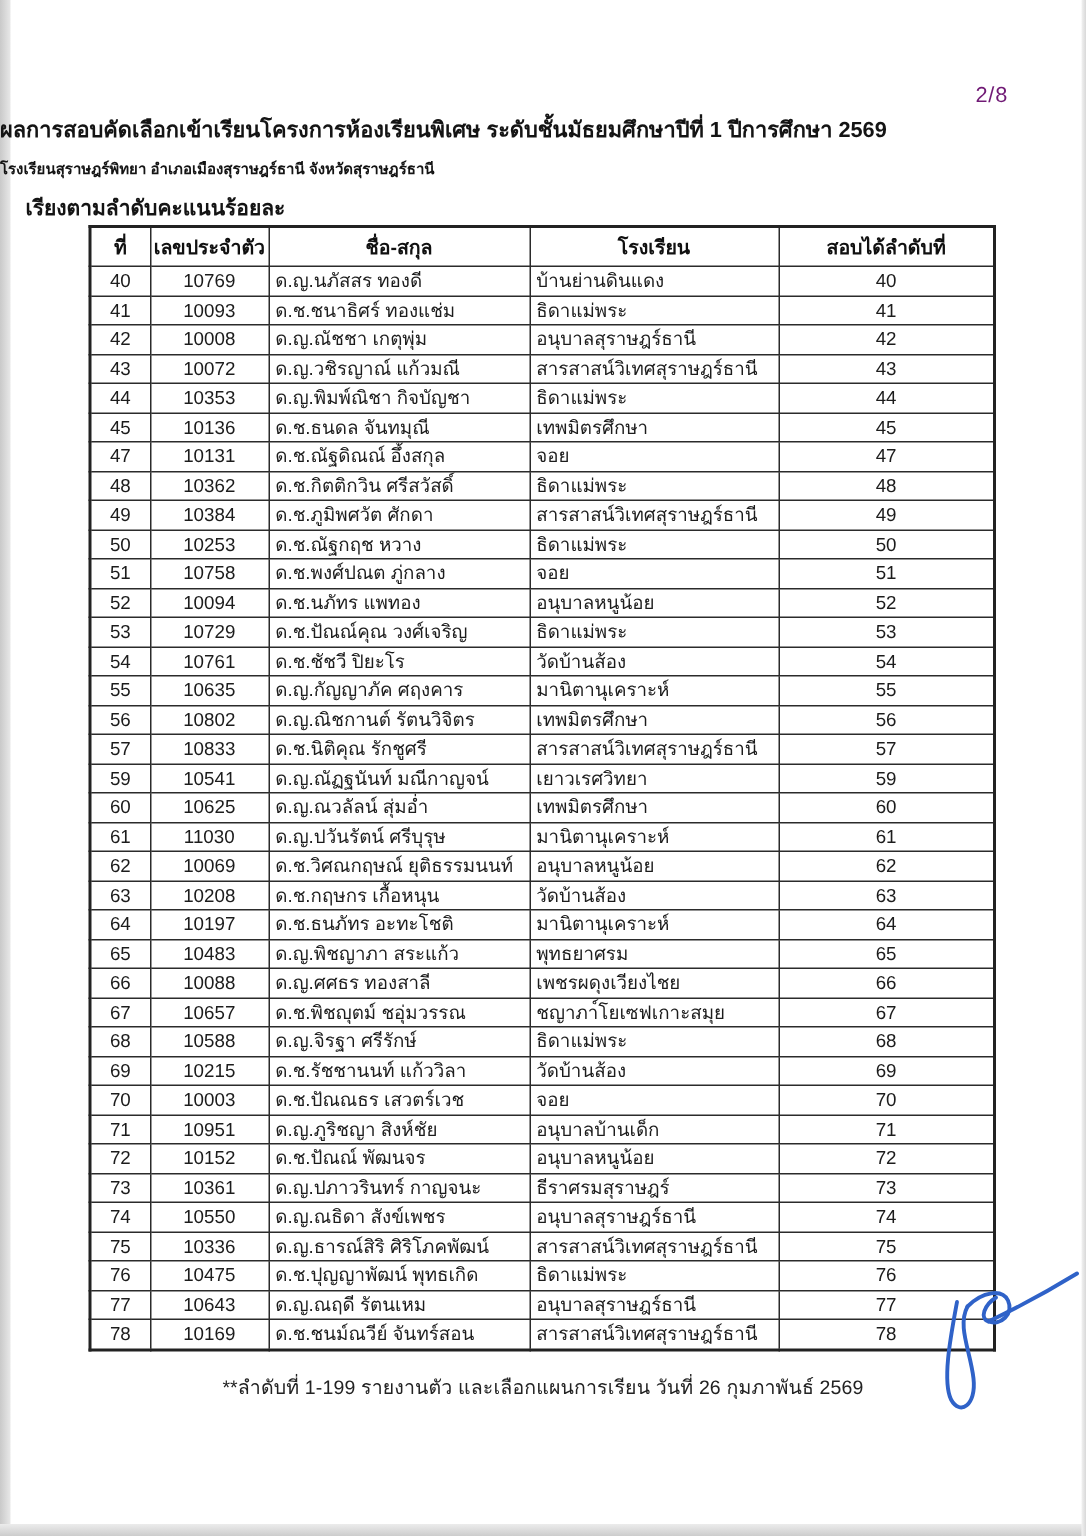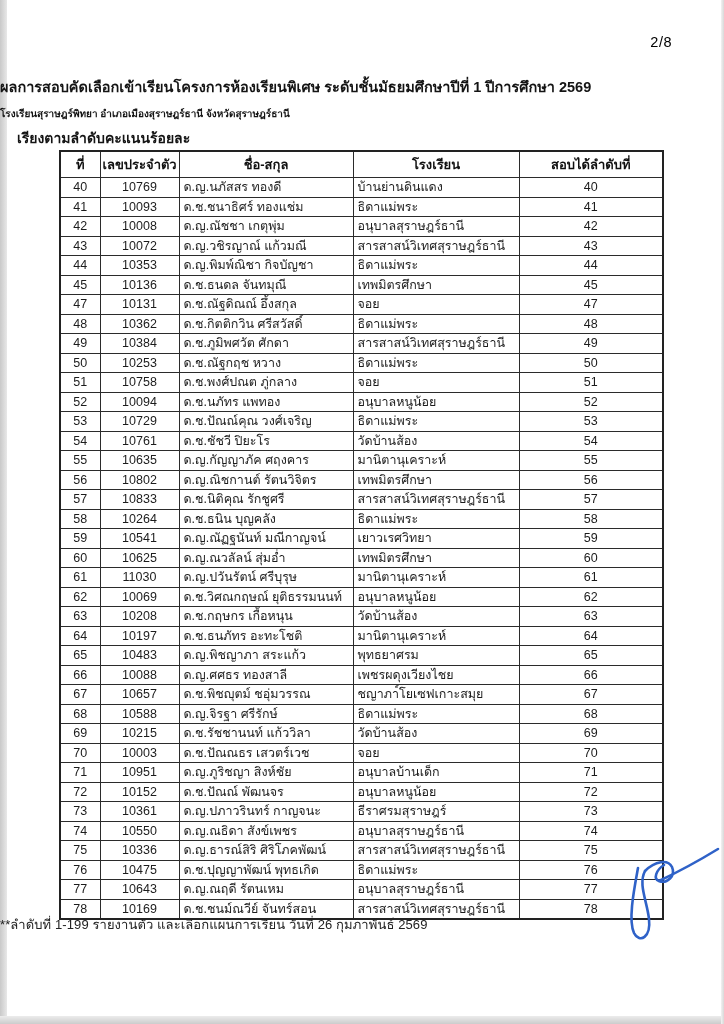--- a/index.html
+++ b/index.html
@@ -11,22 +11,22 @@
   }
   
   .edge-left{position:absolute;left:0;top:0;width:7px;height:1024px;
     background:linear-gradient(to right,#c9c9c9,#e8e8e8);}
   .edge-bottom{position:absolute;left:0;bottom:0;width:724px;height:8px;
     background:linear-gradient(to top,#cccccc,#ececec);}
   .edge-right{position:absolute;right:0;top:0;width:3px;height:1024px;
     background:linear-gradient(to left,#d8d8d8,#f2f2f2);}
 
   .page-number{
-    position:absolute;top:34px;right:52px;
-    font-size:14.5px;color:#000000;letter-spacing:.5px;
+    position:absolute;top:56px;right:52px;
+    font-size:14.5px;color:#701a75;letter-spacing:.5px;
   }
   .title-block{
     position:absolute;top:74px;left:0;width:724px;
     font-weight:bold;color:#141414;
   }
   .title-block .t1{font-size:14.5px;line-height:27px;}
   .title-block .t2{font-size:10px;line-height:26px;}
   .title-block .t3{font-size:14px;line-height:22px;margin-left:17px;}
 
   table.grid{
@@ -42,21 +42,21 @@
   table.grid{border:2px solid #222;}
   table.grid th{
     height:25px;font-size:13px;font-weight:bold;text-align:center;
     color:#101010;padding:0 2px;
   }
   table.grid td{height:18.5px;line-height:18.5px;}
   td.c-no,td.c-id,td.c-rank{text-align:center;}
   td.c-name,td.c-school{text-align:left;}
 
   .footer-note{
-    position:absolute;top:914px;left:0;width:724px;
+    position:absolute;top:914px;left:0;width:724px;text-align:center;
     font-size:13px;color:#222;font-weight:500;letter-spacing:.1px;
   }
   .signature{position:absolute;left:600px;top:835px;width:124px;height:115px;pointer-events:none;}
 </style>
 </head>
 <body>
 
 <div class="edge-left"></div>
 <div class="edge-bottom"></div>
 <div class="edge-right"></div>
@@ -200,27 +200,20 @@
         <td class="c-rank">56</td>
       </tr>
       <tr>
         <td class="c-no">57</td>
         <td class="c-id">10833</td>
         <td class="c-name">ด.ช.นิติคุณ รักชูศรี</td>
         <td class="c-school">สารสาสน์วิเทศสุราษฎร์ธานี</td>
         <td class="c-rank">57</td>
       </tr>
       <tr>
-        <td class="c-no">58</td>
-        <td class="c-id">10264</td>
-        <td class="c-name">ด.ช.ธนิน บุญคลัง</td>
-        <td class="c-school">ธิดาแม่พระ</td>
-        <td class="c-rank">58</td>
-      </tr>
-      <tr>
         <td class="c-no">59</td>
         <td class="c-id">10541</td>
         <td class="c-name">ด.ญ.ณัฏฐนันท์ มณีกาญจน์</td>
         <td class="c-school">เยาวเรศวิทยา</td>
         <td class="c-rank">59</td>
       </tr>
       <tr>
         <td class="c-no">60</td>
         <td class="c-id">10625</td>
         <td class="c-name">ด.ญ.ณวลัลน์ สุ่มอ่ำ</td>

